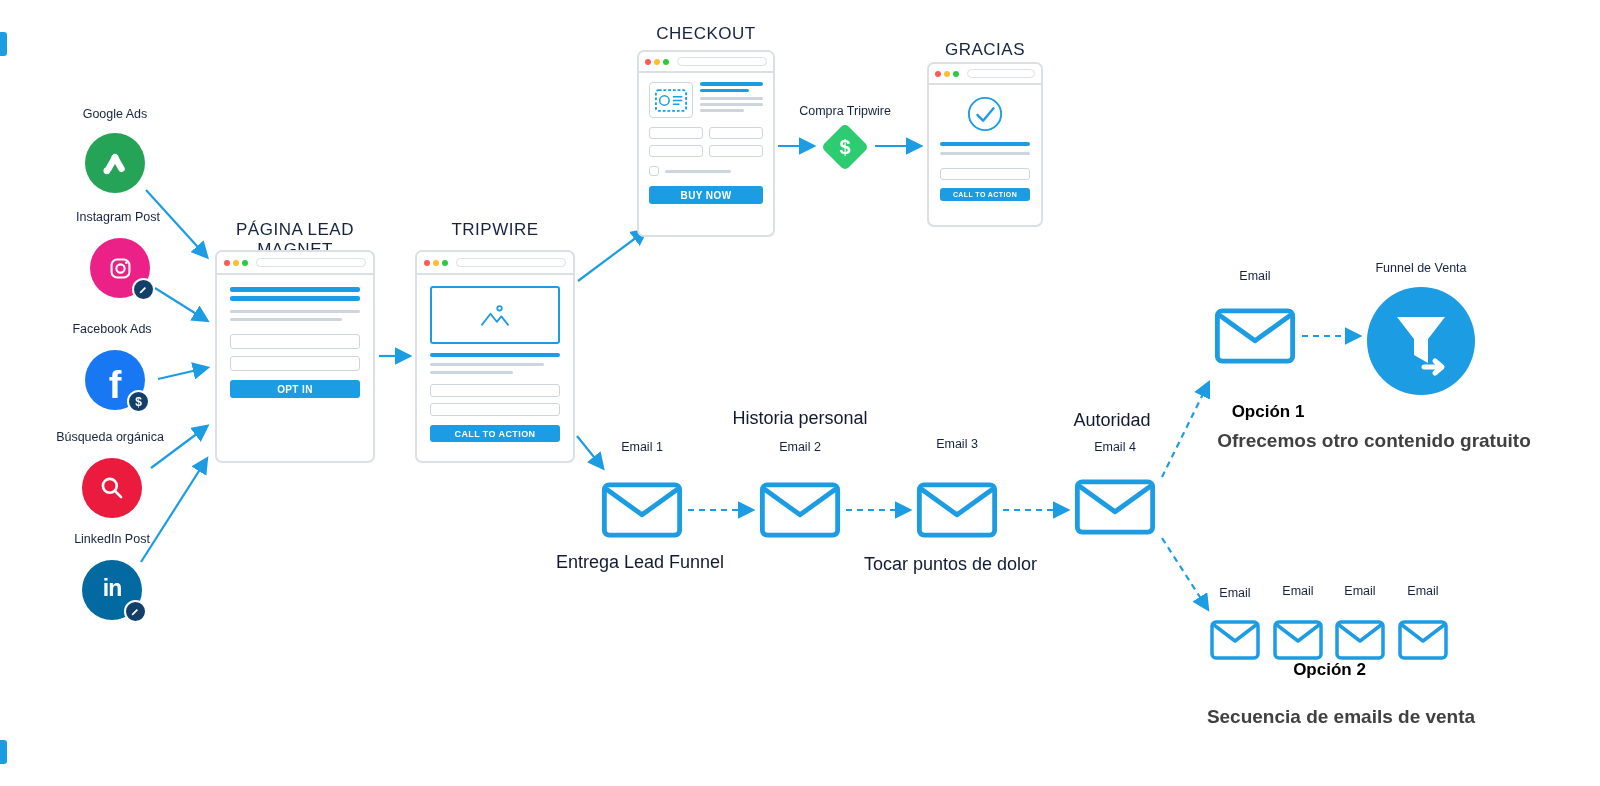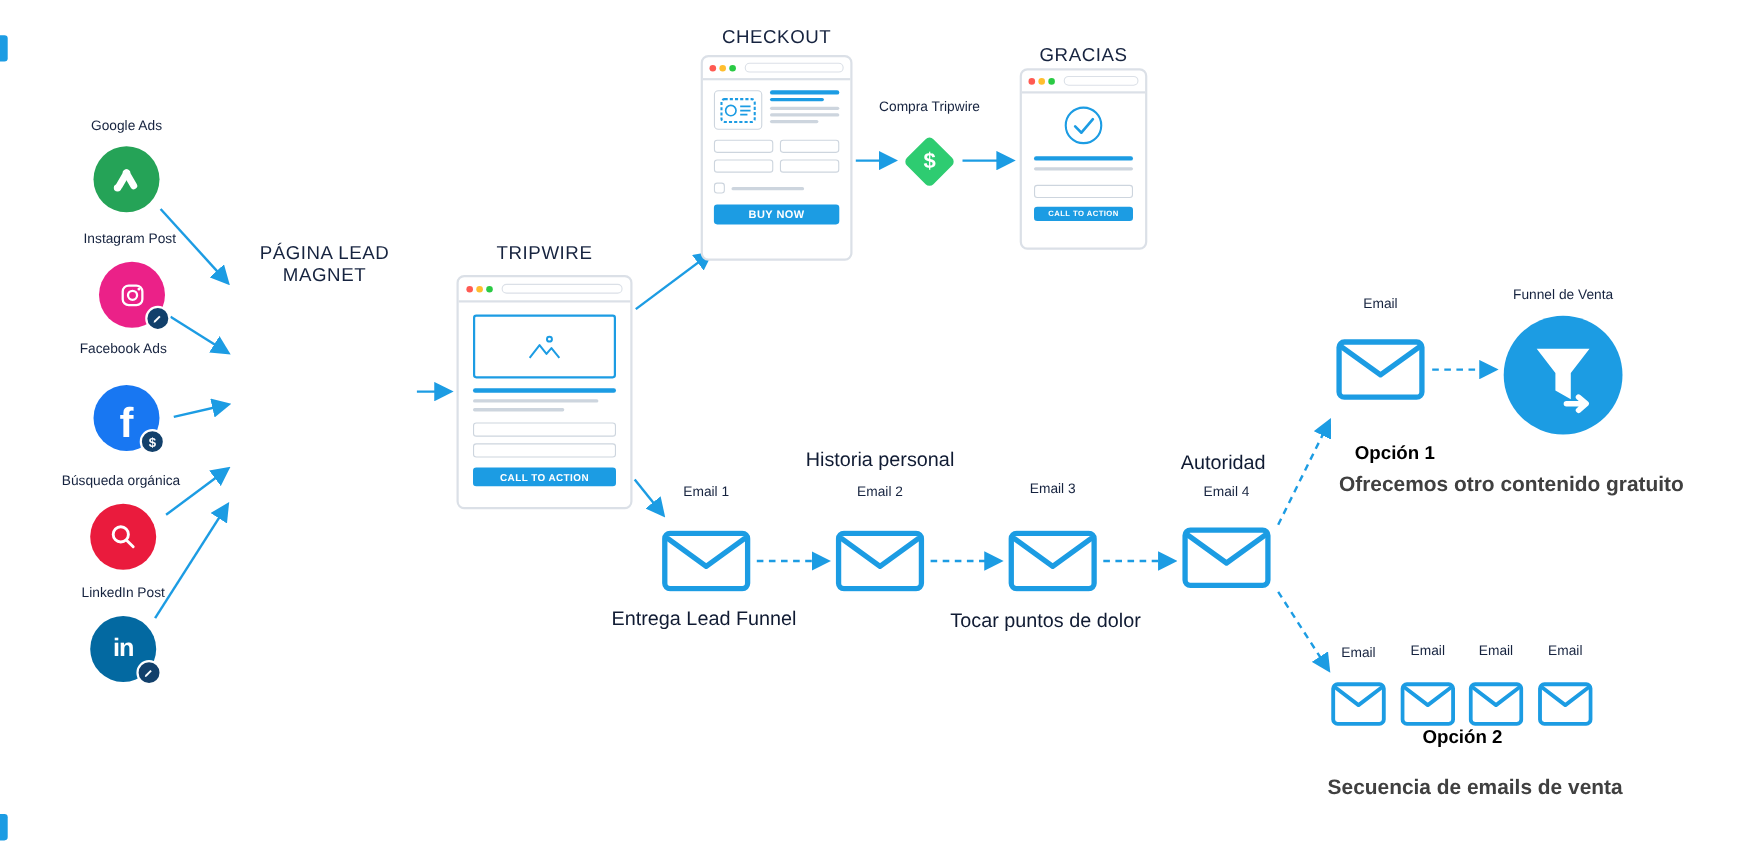--- a/index.html
+++ b/index.html
@@ -94,21 +94,21 @@
       <circle cx="24" cy="24" r="6" fill="none" stroke="#fff" stroke-width="3"></circle>
       <circle cx="32.5" cy="15.5" r="2" fill="#fff"></circle>
     </svg>
     <div class="badge">
       <svg viewBox="0 0 16 16" width="11" height="11">
         <path d="M3 11.2 L9.8 4.4 L11.6 6.2 L4.8 13 L2.4 13.6 Z" fill="#fff"></path>
       </svg>
     </div>
   </div>
 
-  <div class="lbl" style="left:52px;top:310px;width:120px">Facebook Ads</div>
+  <div class="lbl" style="left:52px;top:322px;width:120px">Facebook Ads</div>
   <div class="circle-icon" style="left:85px;top:350px;background:#1877F2;overflow:visible">
     <span class="fb-letter">f</span>
     <div class="badge">$</div>
   </div>
 
   <div class="lbl" style="left:45px;top:430px;width:130px">Búsqueda orgánica</div>
   <div class="circle-icon" style="left:82px;top:458px;background:#EA1B3D">
     <svg viewBox="0 0 44 44" width="32" height="32">
       <circle cx="19" cy="19" r="9.5" fill="none" stroke="#fff" stroke-width="3.6"></circle>
       <line x1="26.5" y1="26.5" x2="34.5" y2="34.5" stroke="#fff" stroke-width="3.6" stroke-linecap="round"></line>
@@ -119,20 +119,37 @@
   <div class="circle-icon" style="left:82px;top:560px;background:#0369a1">
     <span class="in-letter">in</span>
     <div class="badge">
       <svg viewBox="0 0 16 16" width="11" height="11">
         <path d="M3 11.2 L9.8 4.4 L11.6 6.2 L4.8 13 L2.4 13.6 Z" fill="#fff"></path>
       </svg>
     </div>
   </div>
 
   <div class="title" style="left:205px;top:220px;width:180px">PÁGINA LEAD MAGNET</div>
+  <div class="window" style="left:215px;top:250px;width:160px;height:213px">
+    <div class="winbar">
+      <span class="dot" style="background:#ff5a52"></span>
+      <span class="dot" style="background:#ffbe2e"></span>
+      <span class="dot" style="background:#2aca44"></span>
+      <span class="urlbar"></span>
+    </div>
+    <div class="wincontent" style="padding:12px 13px">
+      <div class="ln blue" style="height:5px;width:100%;margin-bottom:4px"></div>
+      <div class="ln blue" style="height:5px;width:100%;margin-bottom:9px"></div>
+      <div class="ln gray" style="height:3px;width:100%;margin-bottom:5px"></div>
+      <div class="ln gray" style="height:3px;width:86%;margin-bottom:13px"></div>
+      <div class="input" style="height:15px;margin-bottom:7px"></div>
+      <div class="input" style="height:15px;margin-bottom:9px"></div>
+      <div class="btn" style="height:18px;font-size:10px">OPT IN</div>
+    </div>
+  </div>
 
   <div class="title" style="left:415px;top:220px;width:160px">TRIPWIRE</div>
   <div class="window" style="left:415px;top:250px;width:160px;height:213px">
     <div class="winbar">
       <span class="dot" style="background:#ff5a52"></span>
       <span class="dot" style="background:#ffbe2e"></span>
       <span class="dot" style="background:#2aca44"></span>
       <span class="urlbar"></span>
     </div>
     <div class="wincontent" style="padding:11px 13px">
@@ -185,21 +202,21 @@
         <div class="input" style="flex:1;height:12px"></div>
       </div>
       <div style="display:flex;align-items:center;margin-top:9px">
         <div class="input" style="width:10px;height:10px"></div>
         <div class="ln gray" style="height:3px;width:58%;margin-left:6px"></div>
       </div>
       <div class="btn" style="height:18px;font-size:10px;margin-top:10px">BUY NOW</div>
     </div>
   </div>
 
-  <div class="lbl" style="left:785px;top:90px;width:120px">Compra Tripwire</div>
+  <div class="lbl" style="left:785px;top:104px;width:120px">Compra Tripwire</div>
   <div class="abs" style="left:822px;top:124px;width:46px;height:46px">
     <div class="diamond-core"></div>
     <div class="diamond-glyph">$</div>
   </div>
 
   <div class="title" style="left:927px;top:40px;width:116px">GRACIAS</div>
   <div class="window" style="left:927px;top:62px;width:116px;height:165px">
     <div class="winbar" style="padding:5px 6px">
       <span class="dot" style="background:#ff5a52"></span>
       <span class="dot" style="background:#ffbe2e"></span>

